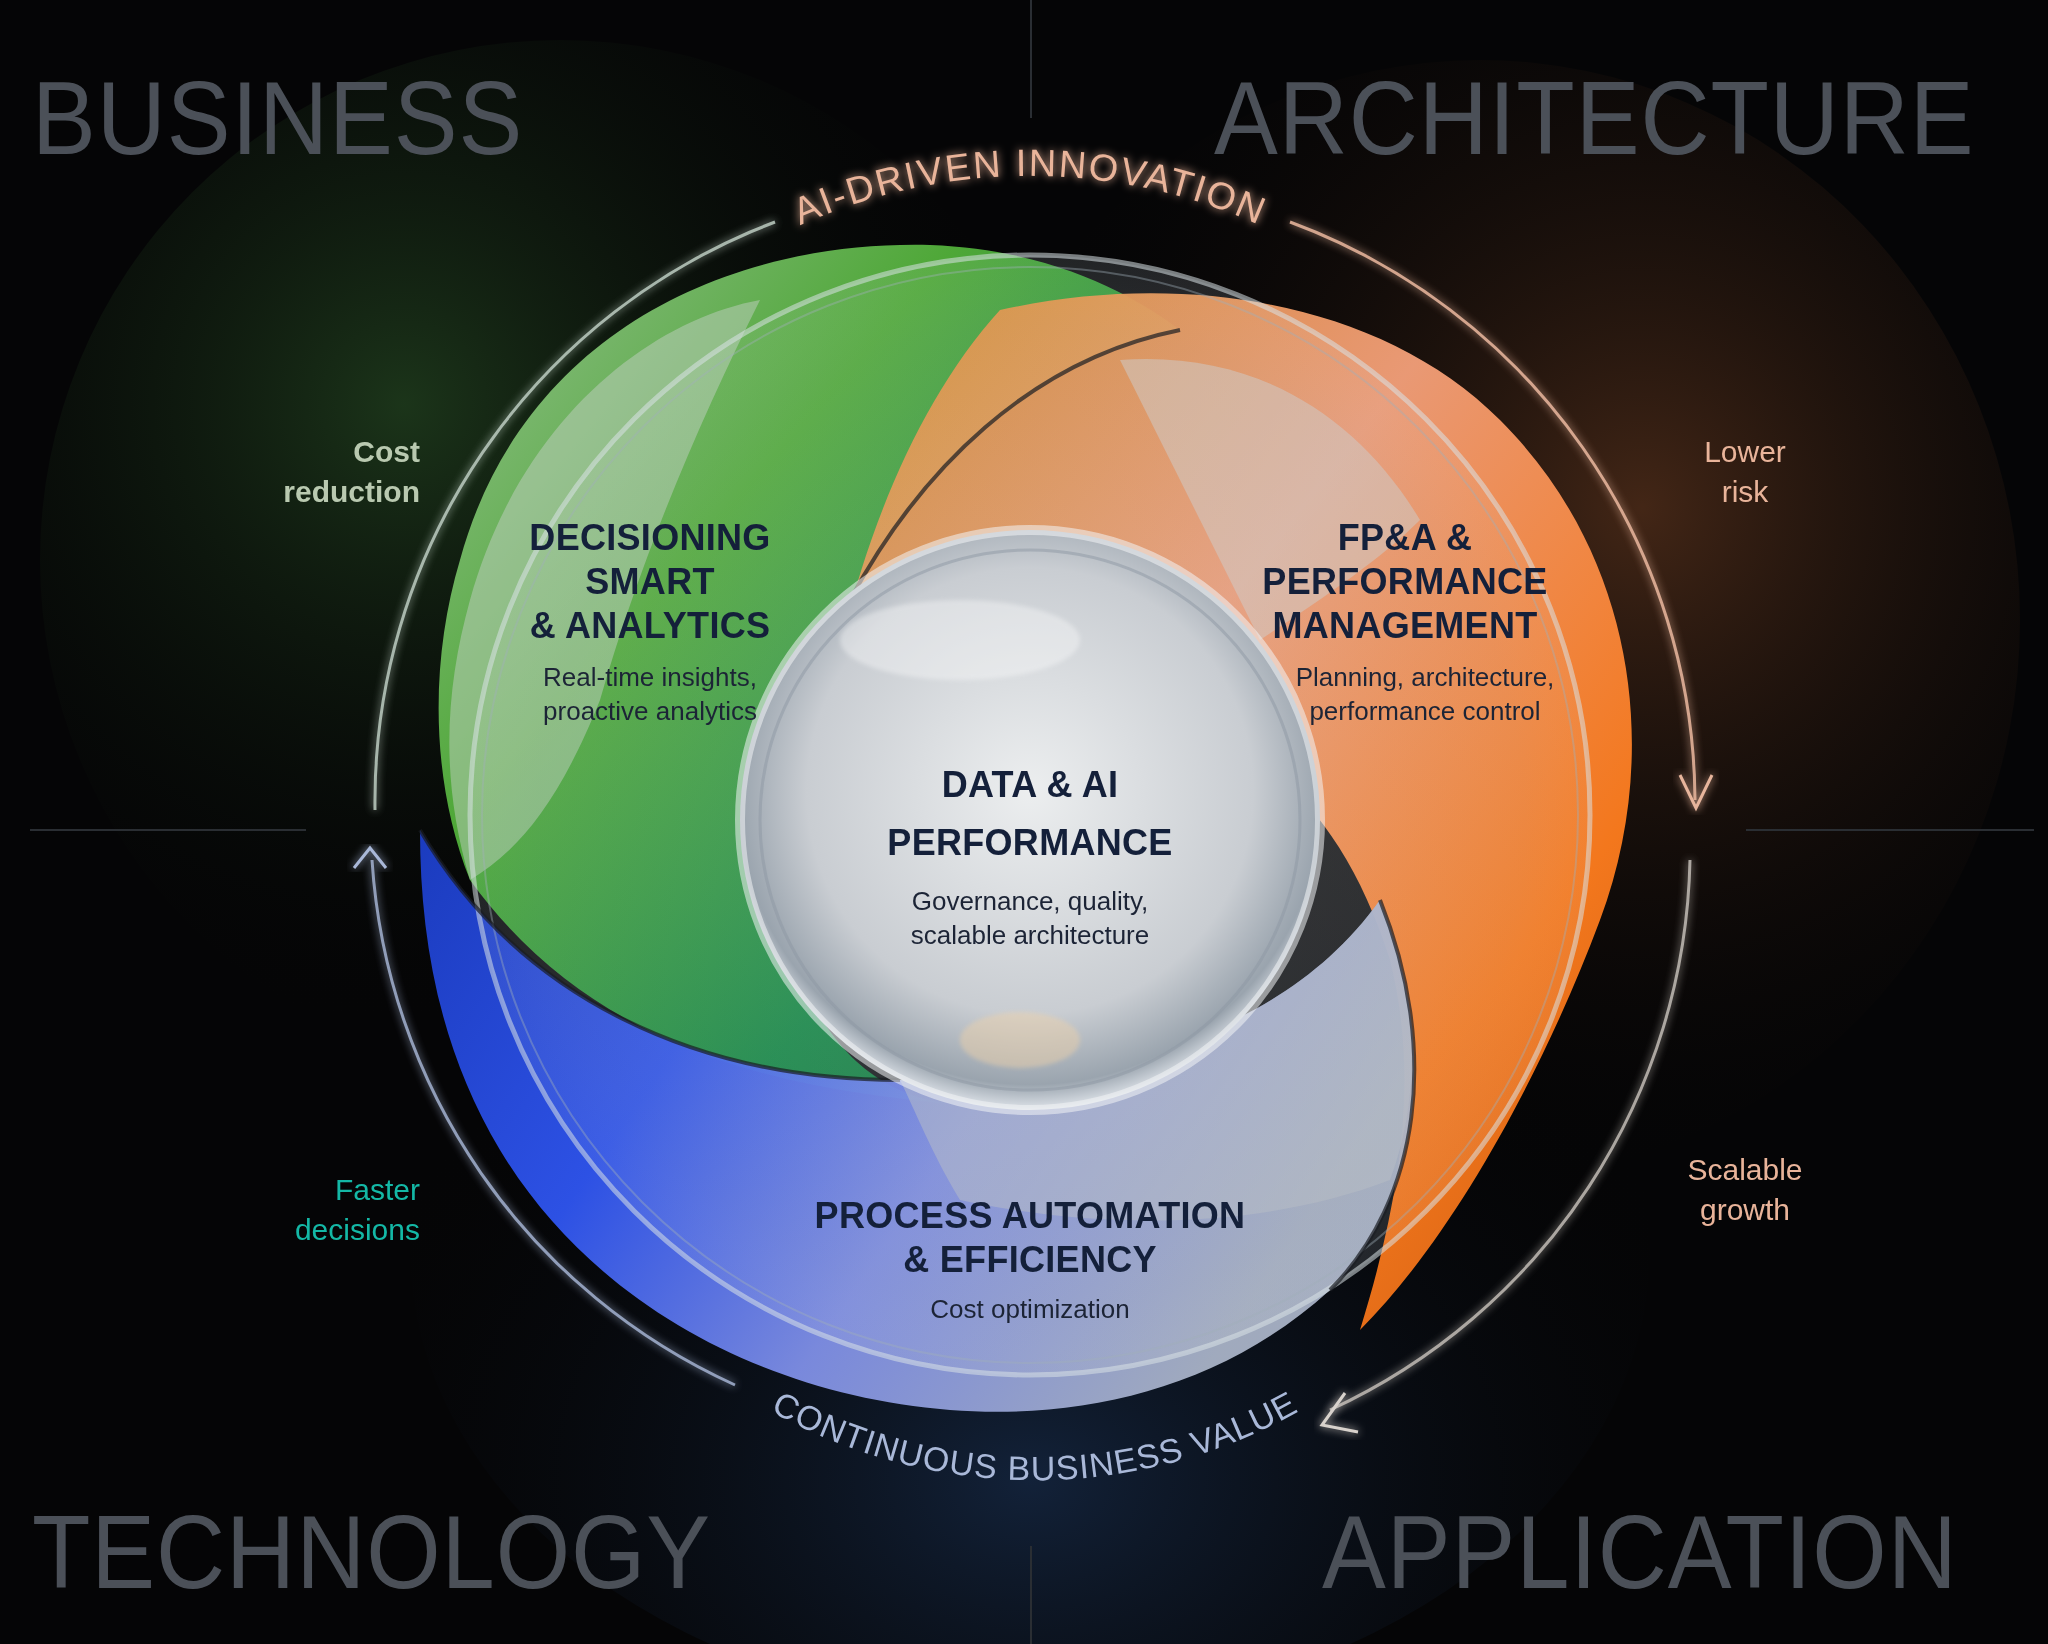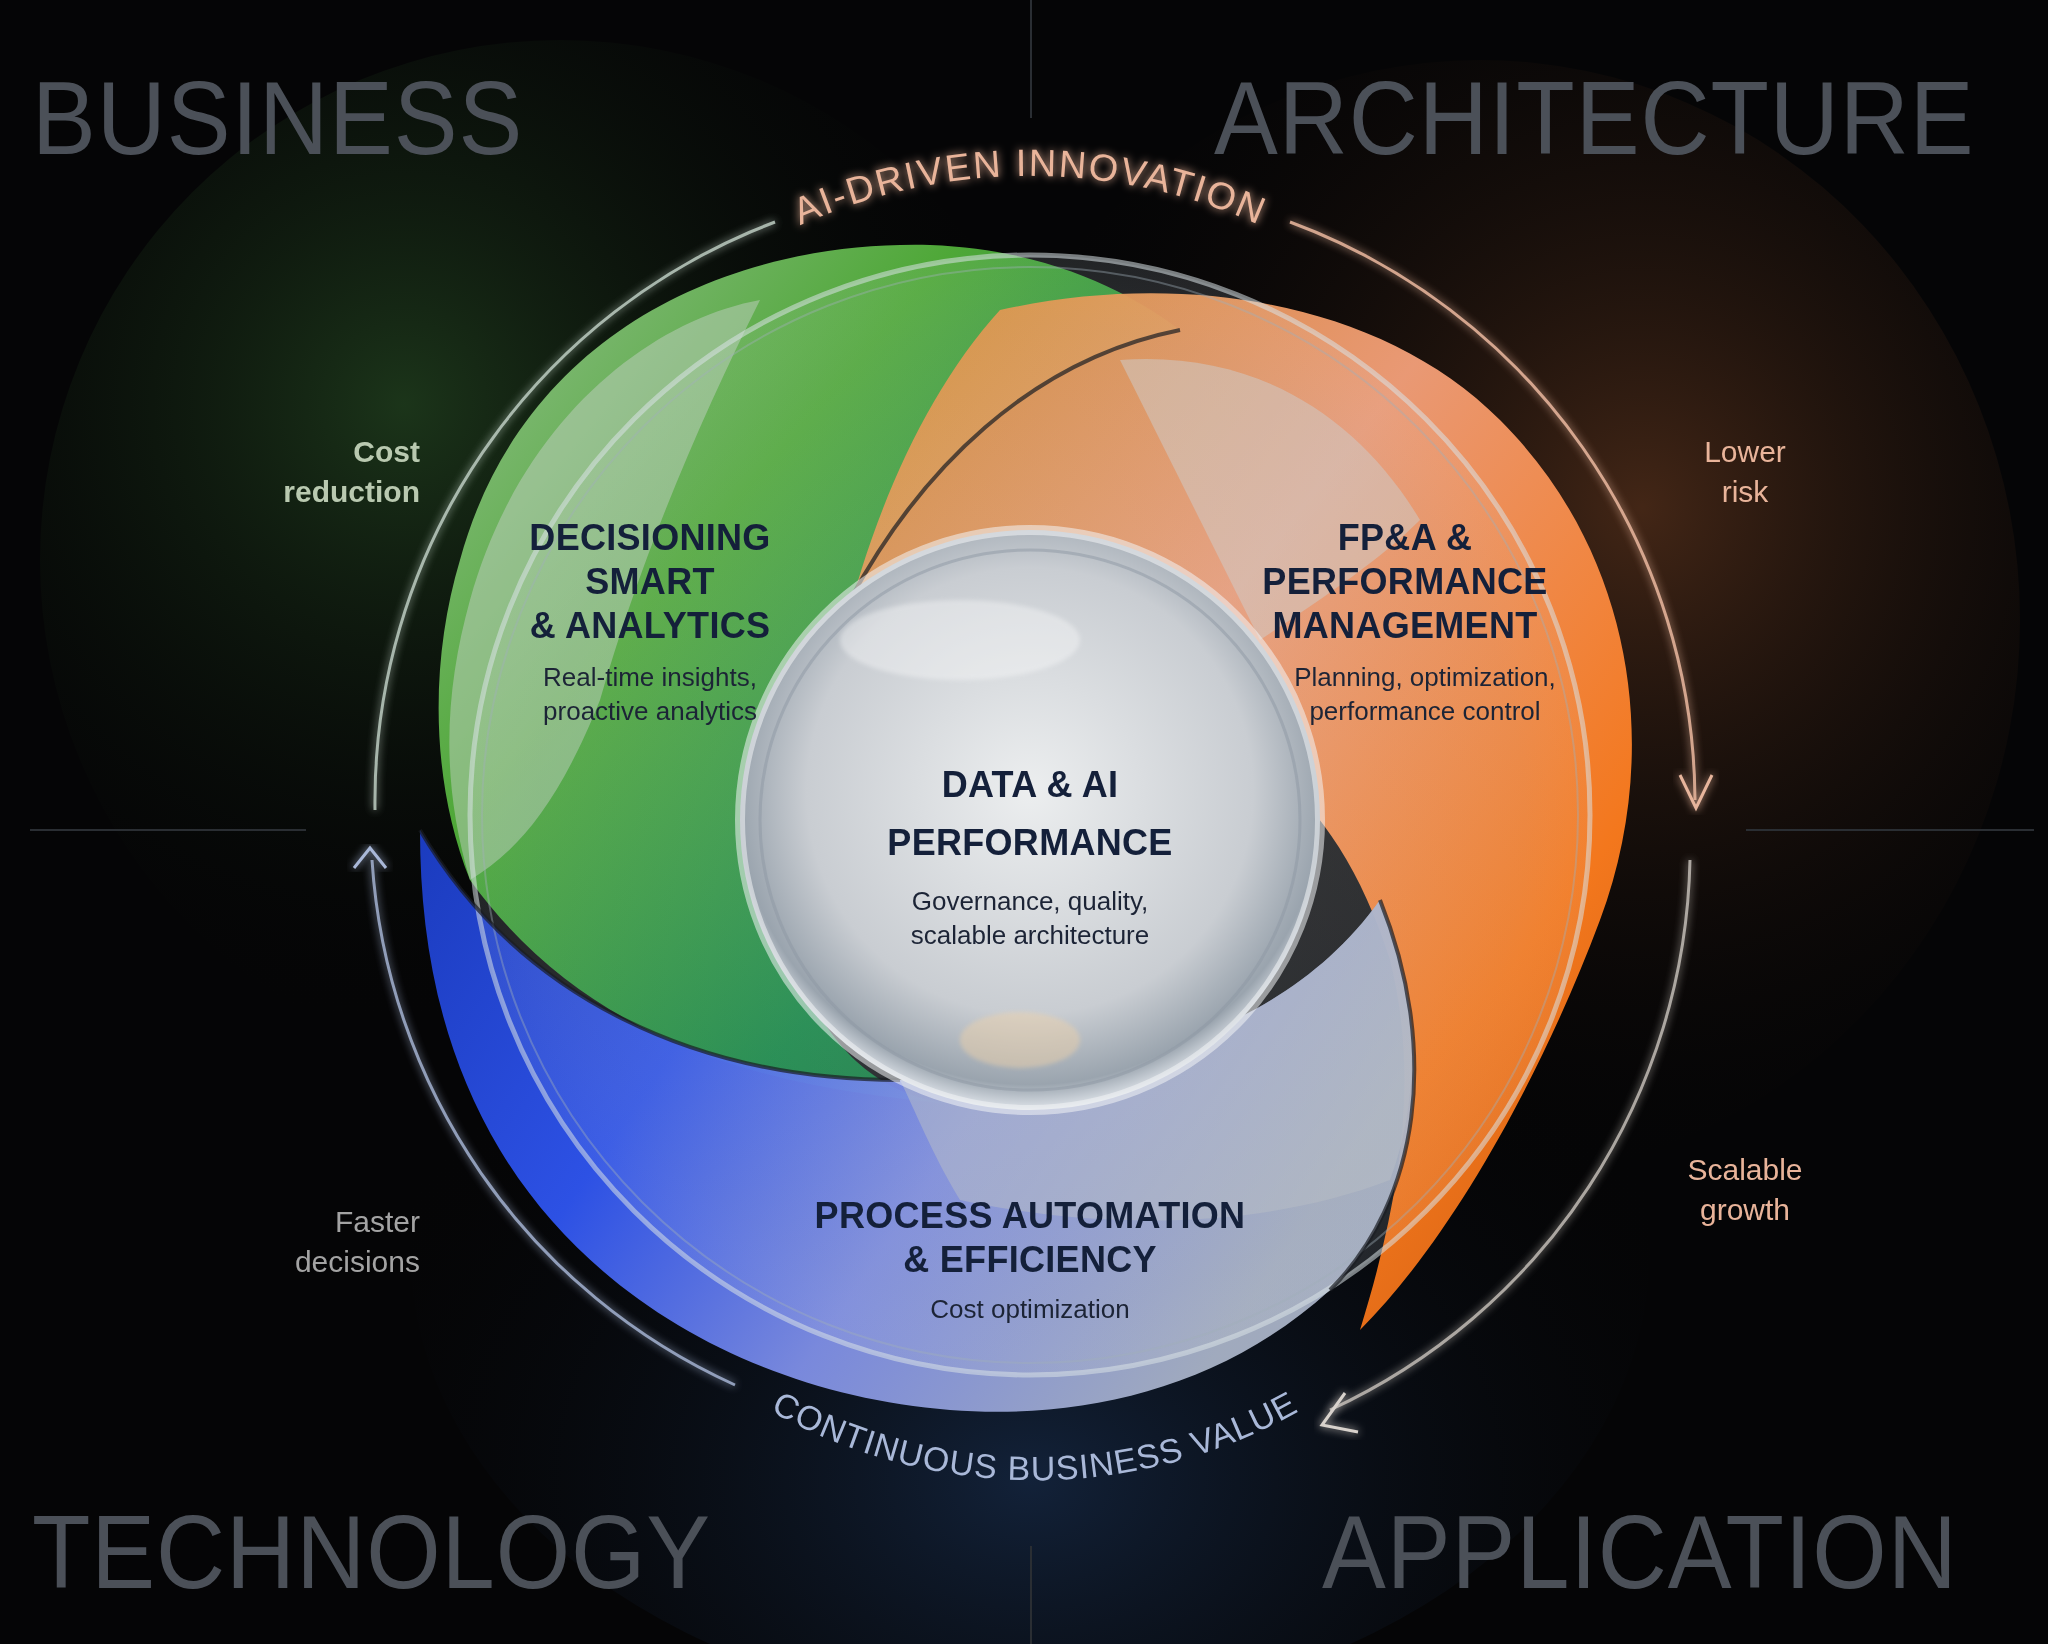--- a/index.html
+++ b/index.html
@@ -172,21 +172,21 @@
 </svg>
 
 <div class="side-label right-al" style="left:220px; top:432px; width:200px; color:#b9c9b0;font-weight:bold;">
   <div>Cost</div>
   <div>reduction</div>
 </div>
 <div class="side-label" style="left:1645px; top:432px; width:200px; color:#e9b49a;">
   <div>Lower</div>
   <div>risk</div>
 </div>
-<div class="side-label right-al" style="left:220px; top:1202px; width:200px; color:#a3a3a3;">
+<div class="side-label right-al" style="left:220px; top:1170px; width:200px; color:#14b8a6;">
   <div>Faster</div>
   <div>decisions</div>
 </div>
 <div class="side-label" style="left:1645px; top:1150px; width:200px; color:#e9b49a;">
   <div>Scalable</div>
   <div>growth</div>
 </div>
 
 <div class="seg-title" style="left:490px; top:516px; width:320px;">
   <div>DECISIONING</div>
@@ -197,21 +197,21 @@
   <div>Real-time insights,</div>
   <div>proactive analytics</div>
 </div>
 
 <div class="seg-title" style="left:1235px; top:516px; width:340px;">
   <div>FP&amp;A &amp;</div>
   <div>PERFORMANCE</div>
   <div>MANAGEMENT</div>
 </div>
 <div class="seg-sub" style="left:1255px; top:660px; width:340px;">
-  <div>Planning, optimization,</div>
+  <div>Planning, architecture,</div>
   <div>performance control</div>
 </div>
 
 <div class="seg-title" style="left:780px; top:756px; width:500px; font-size:36px; line-height:58px;">
   <div>DATA &amp; AI</div>
   <div>PERFORMANCE</div>
 </div>
 <div class="seg-sub" style="left:780px; top:884px; width:500px;">
   <div>Governance, quality,</div>
   <div>scalable architecture</div>

